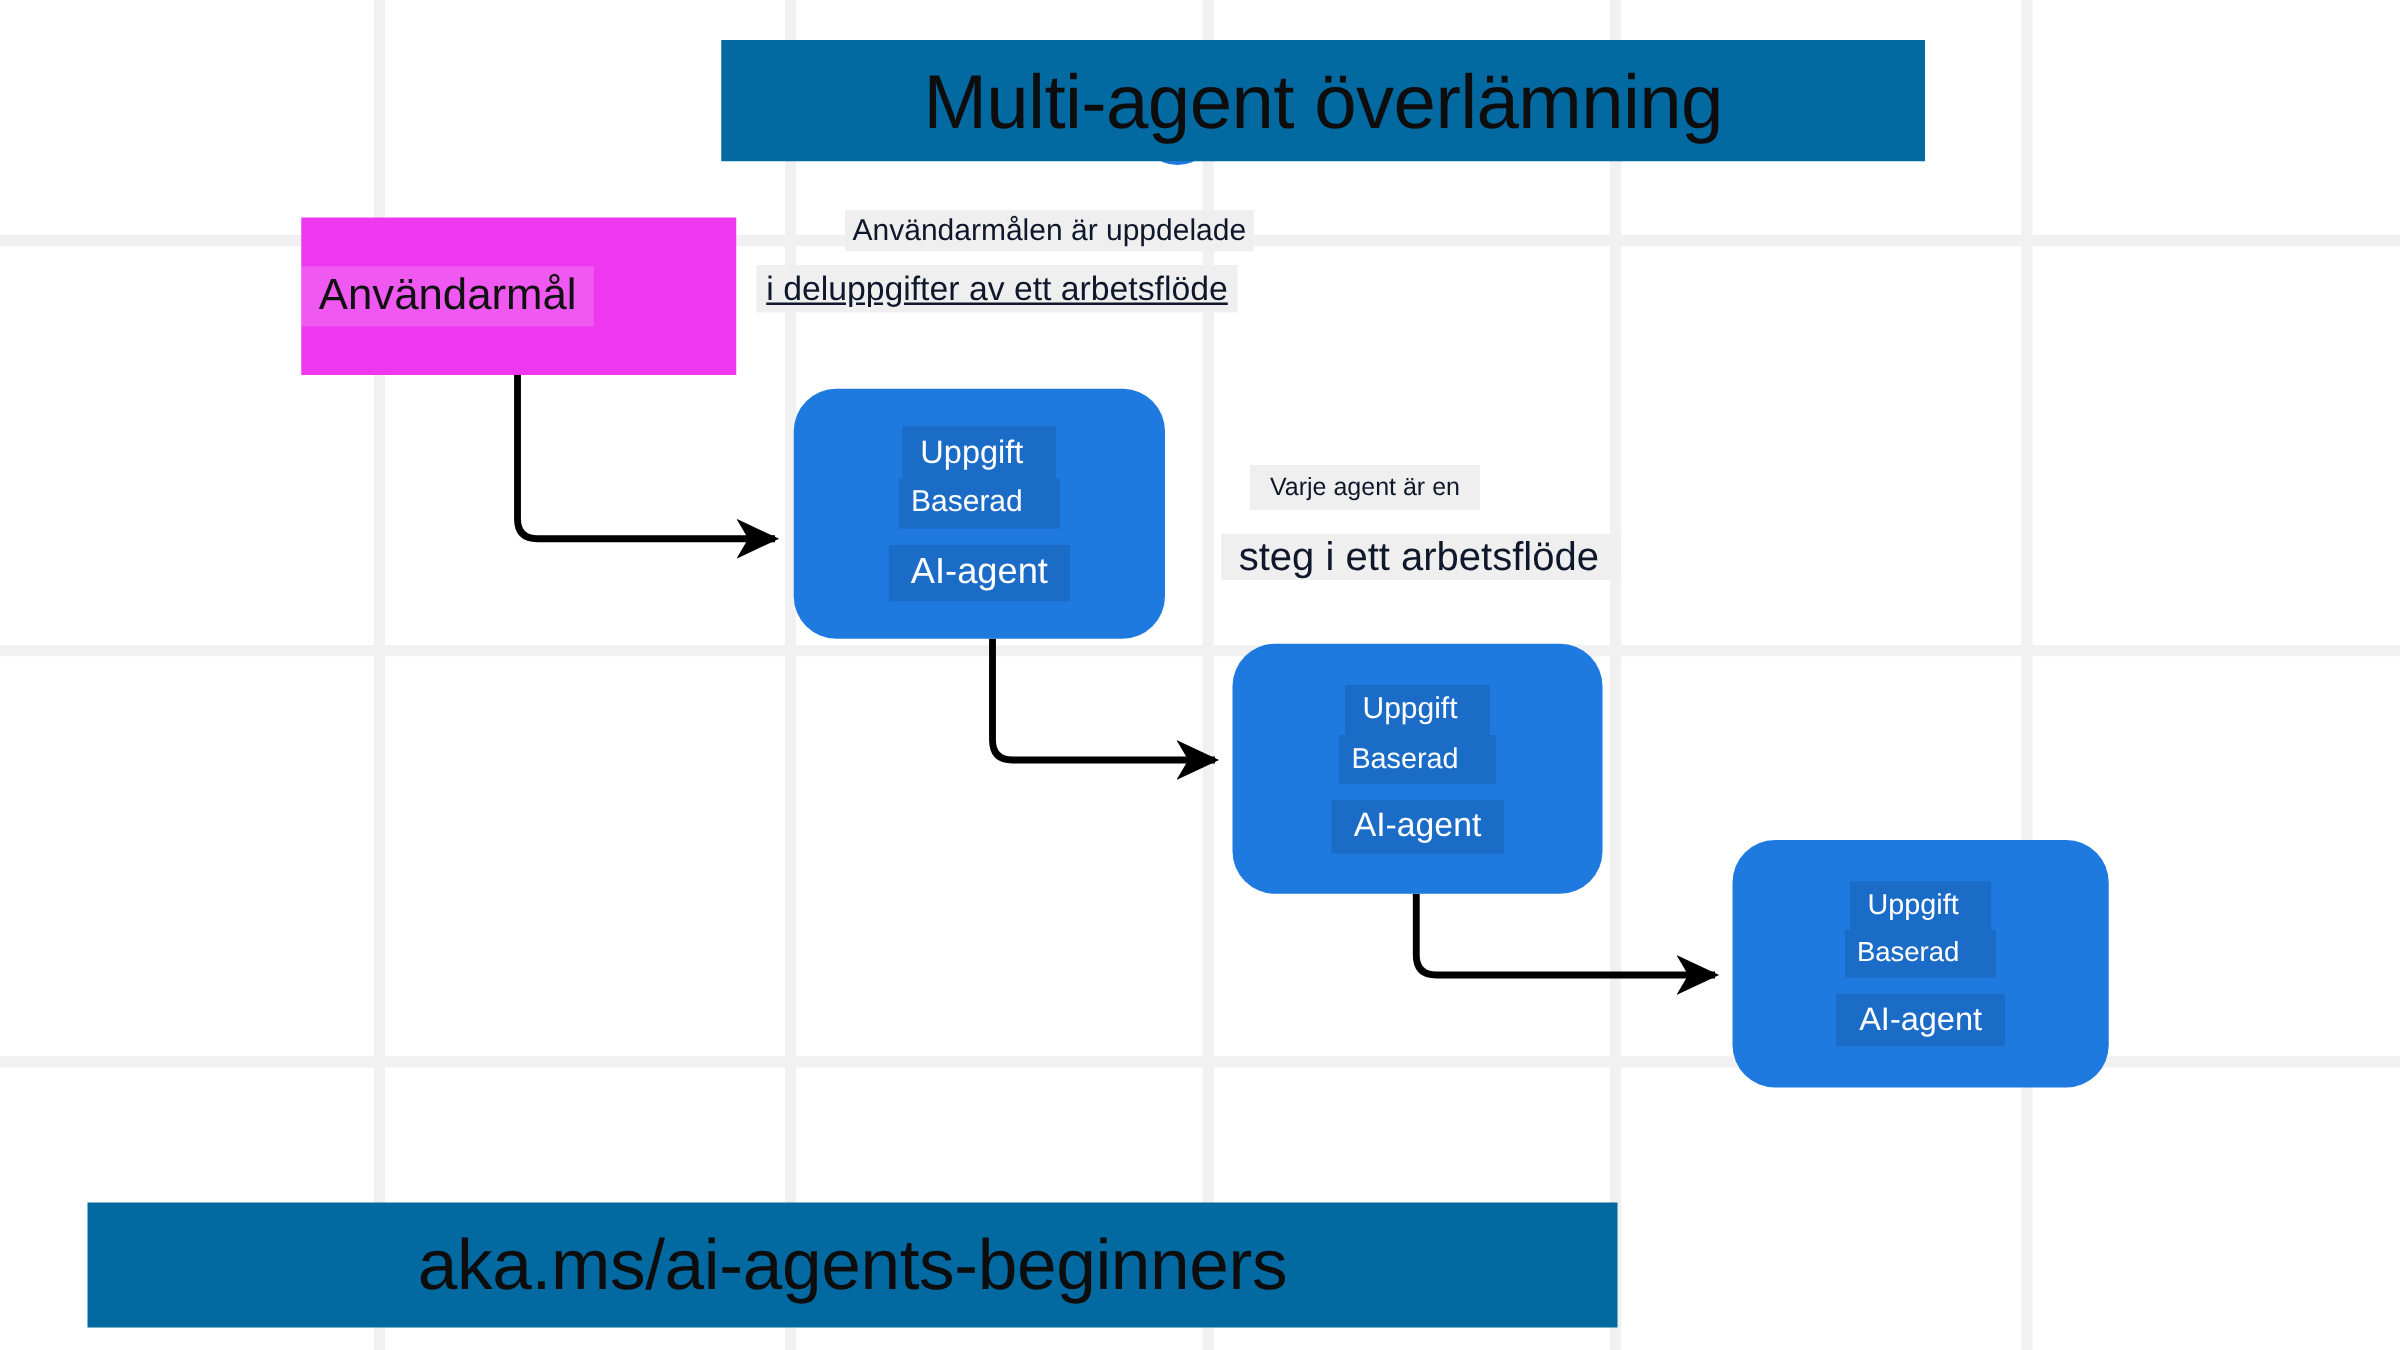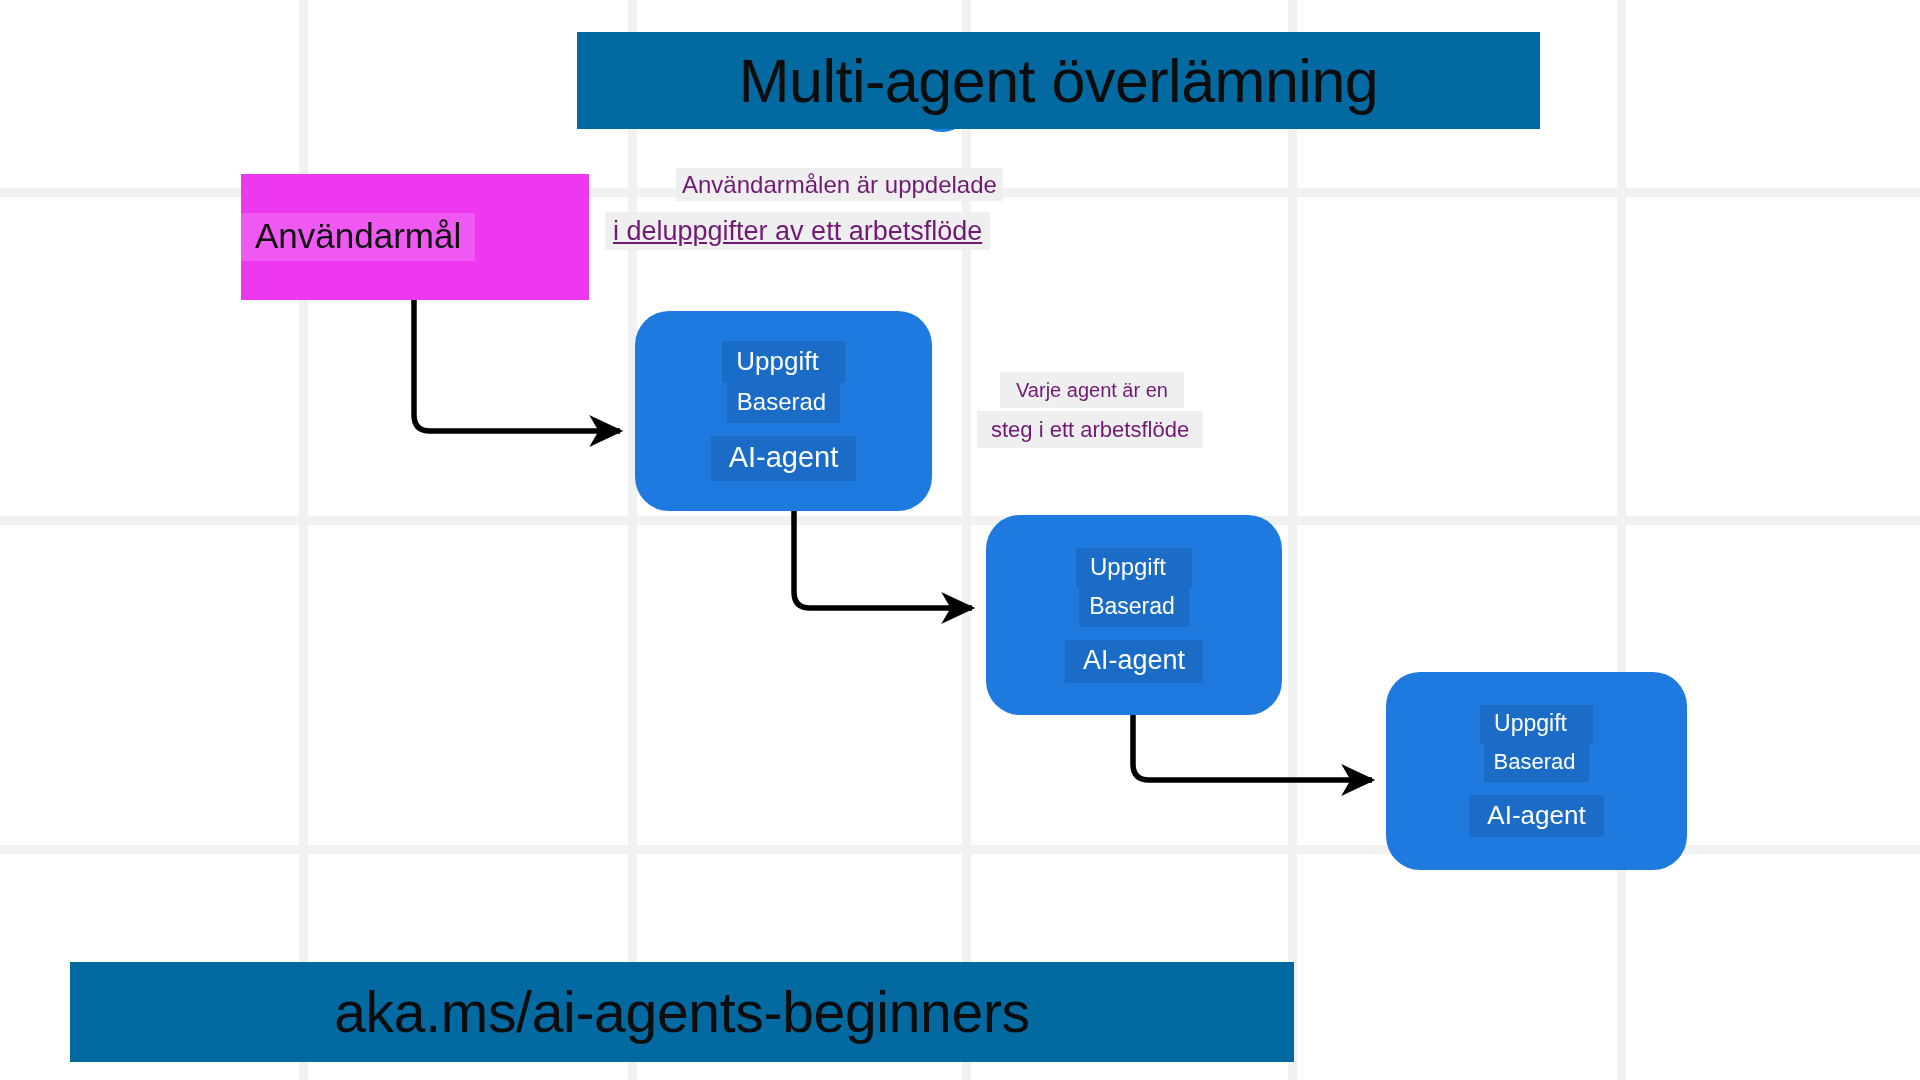--- a/index.html
+++ b/index.html
@@ -104,21 +104,21 @@
     align-items: center;
     justify-content: center;
   }
   .agent-line {
     color: #ffffff;
     background: rgba(0,0,0,0.11);
     white-space: nowrap;
     line-height: 1.0;
   }
   .agent-line.l1 { padding: 7px 26px 9px 14px; }
-  .agent-line.l2 { padding: 7px 14px 9px 10px; }
+  .agent-line.l2 { padding: 7px 30px 9px 10px; }
   .agent-line.l3 { padding: 7px 18px 9px 18px; margin-top: 13px; }
 
   #agent-1 { left: 635px; top: 311px; width: 297px; height: 200px; }
   #agent-1 .l1 { font-size: 26px; }
   #agent-1 .l2 { font-size: 24px; }
   #agent-1 .l3 { font-size: 29px; }
 
   #agent-2 { left: 986px; top: 515px; width: 296px; height: 200px; }
   #agent-2 .l1 { font-size: 24px; }
   #agent-2 .l2 { font-size: 23px; }
@@ -138,29 +138,29 @@
     height: 72px;
     background: #1f7ae0;
     border-radius: 30px;
     z-index: 1;
   }
 
   
   .note-line {
     position: absolute;
     background: #efefef;
-    color: #701a75;
+    color: #0f172a;
     white-space: nowrap;
     display: flex;
     align-items: center;
   }
   #note-a-1 { left: 676px; top: 168px; height: 33px; font-size: 24px; padding: 0 6px; }
   #note-a-2 { left: 605px; top: 212px; height: 38px; font-size: 27px; padding: 0 8px; text-decoration: underline; }
   #note-b-1 { left: 1000px; top: 372px; height: 36px; font-size: 20px; padding: 0 16px; }
-  #note-b-2 { left: 977px; top: 411px; height: 37px; font-size: 22px; padding: 0 14px; }
+  #note-b-2 { left: 977px; top: 427px; height: 37px; font-size: 32px; padding: 0 14px; }
 
   
   #connectors {
     position: absolute;
     left: 0; top: 0;
     width: 1920px;
     height: 1080px;
     pointer-events: none;
   }
 

